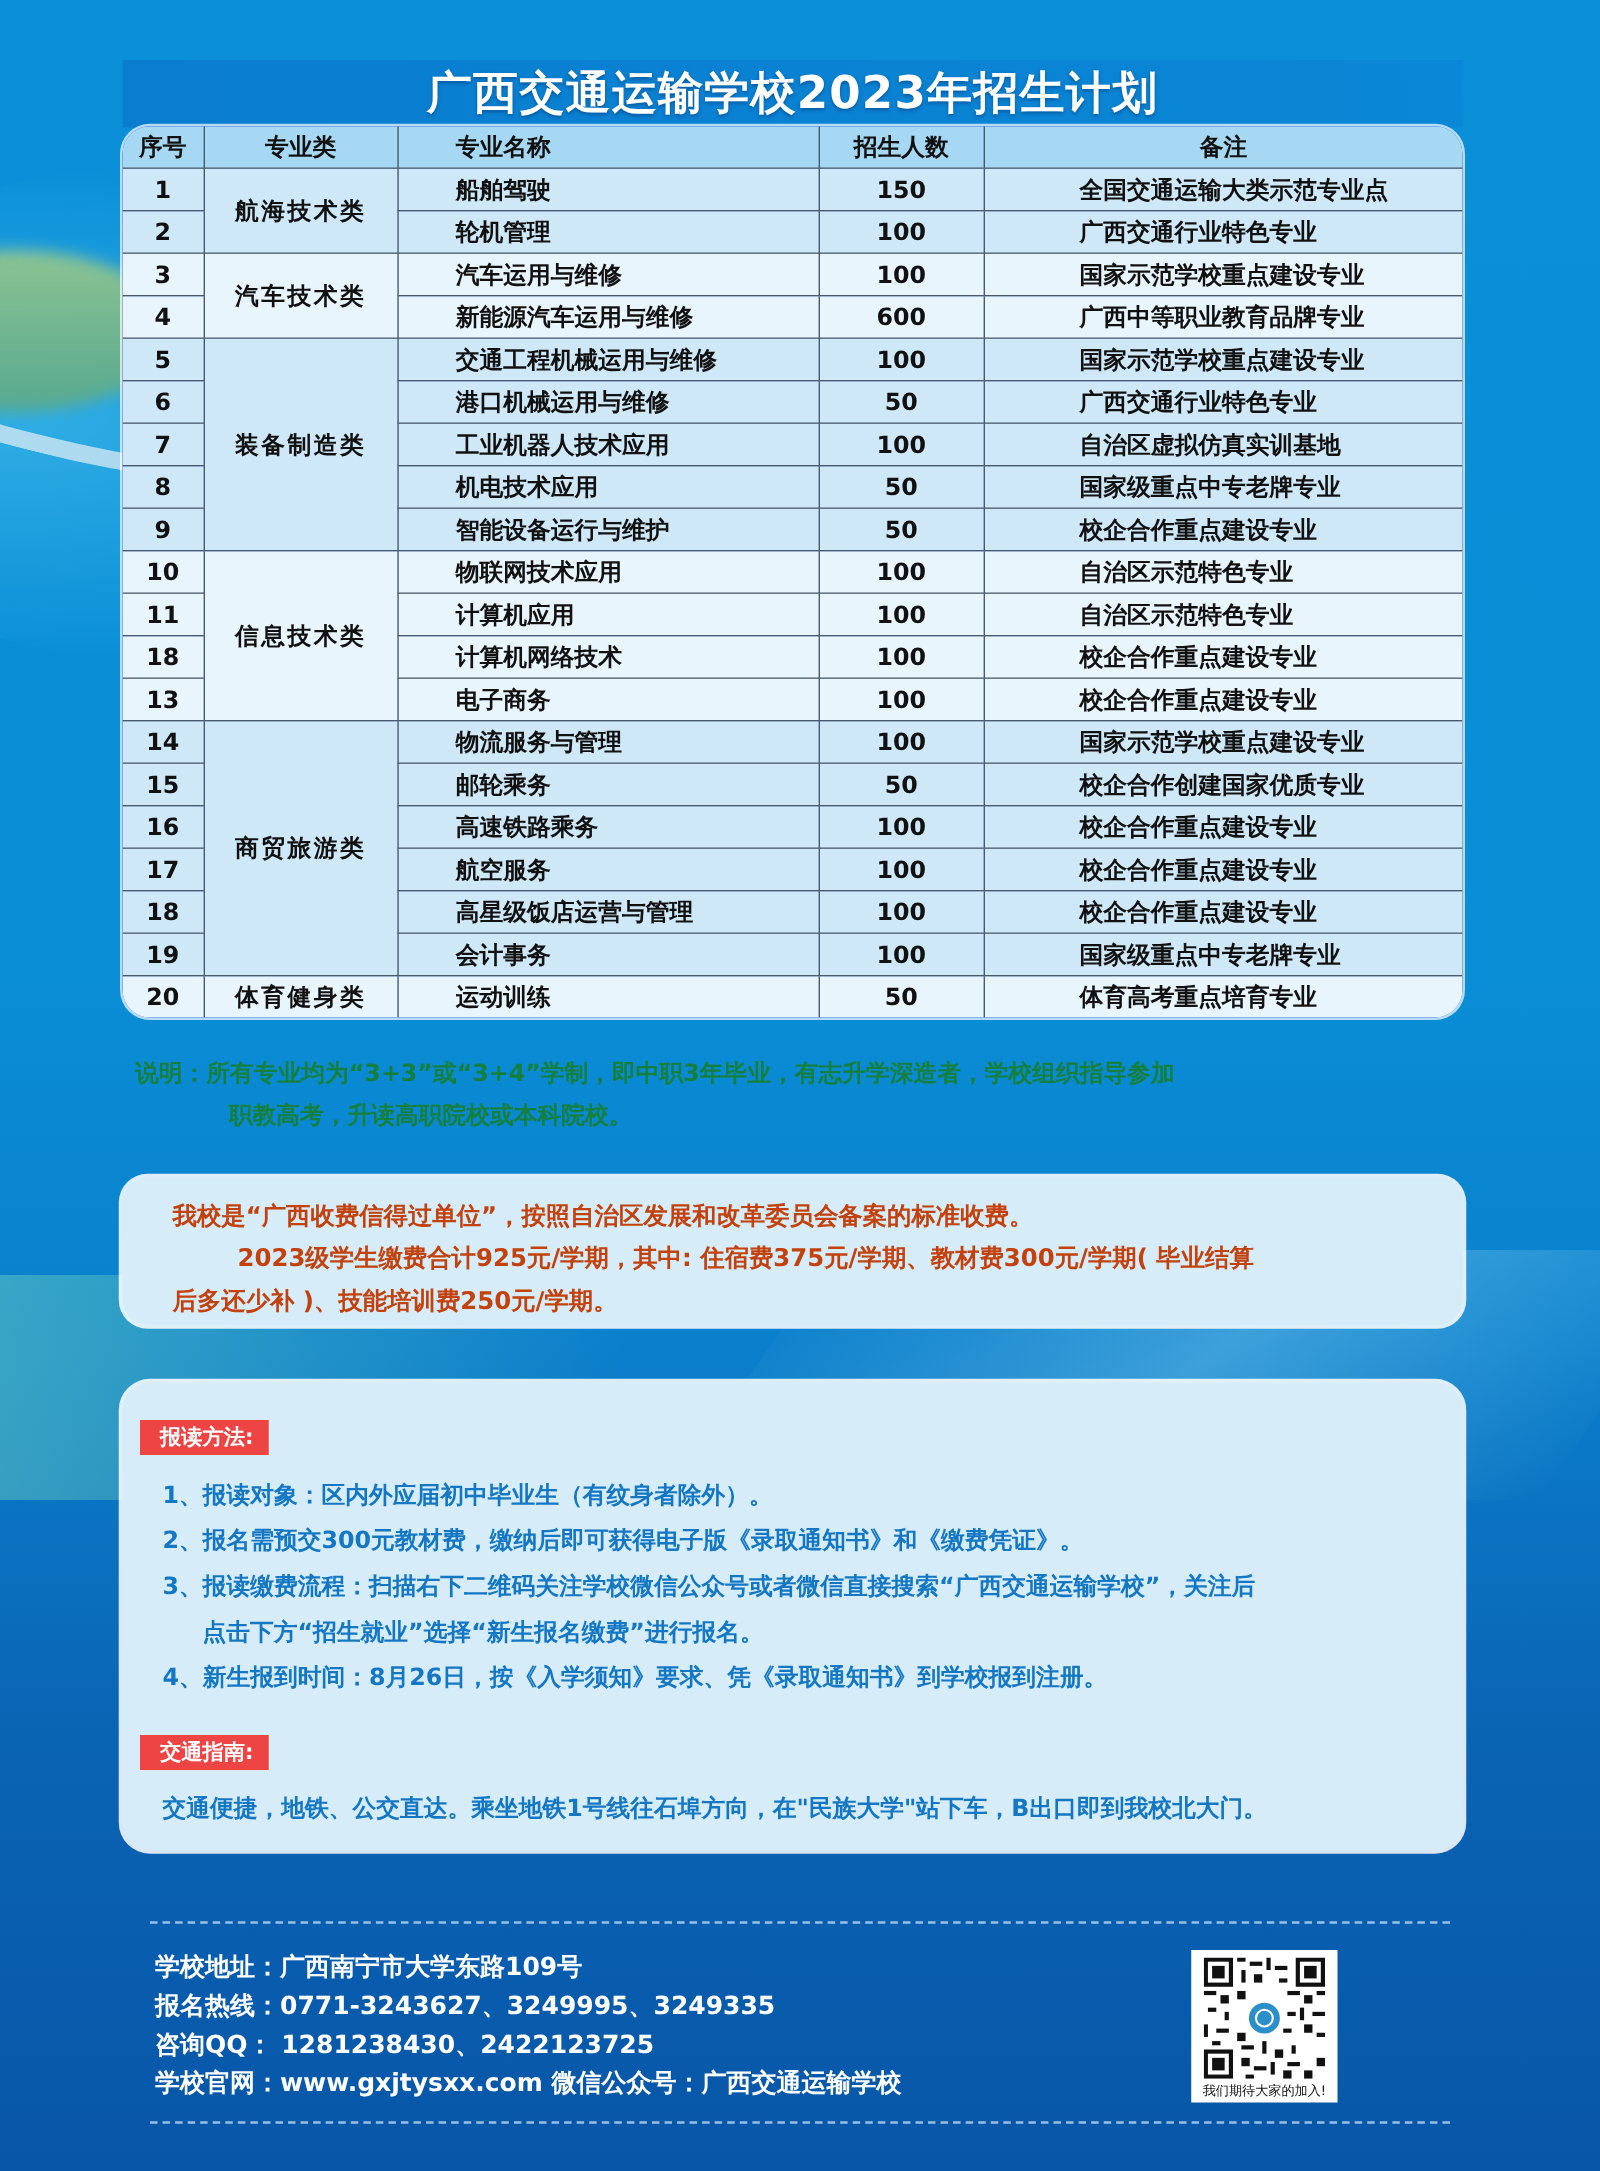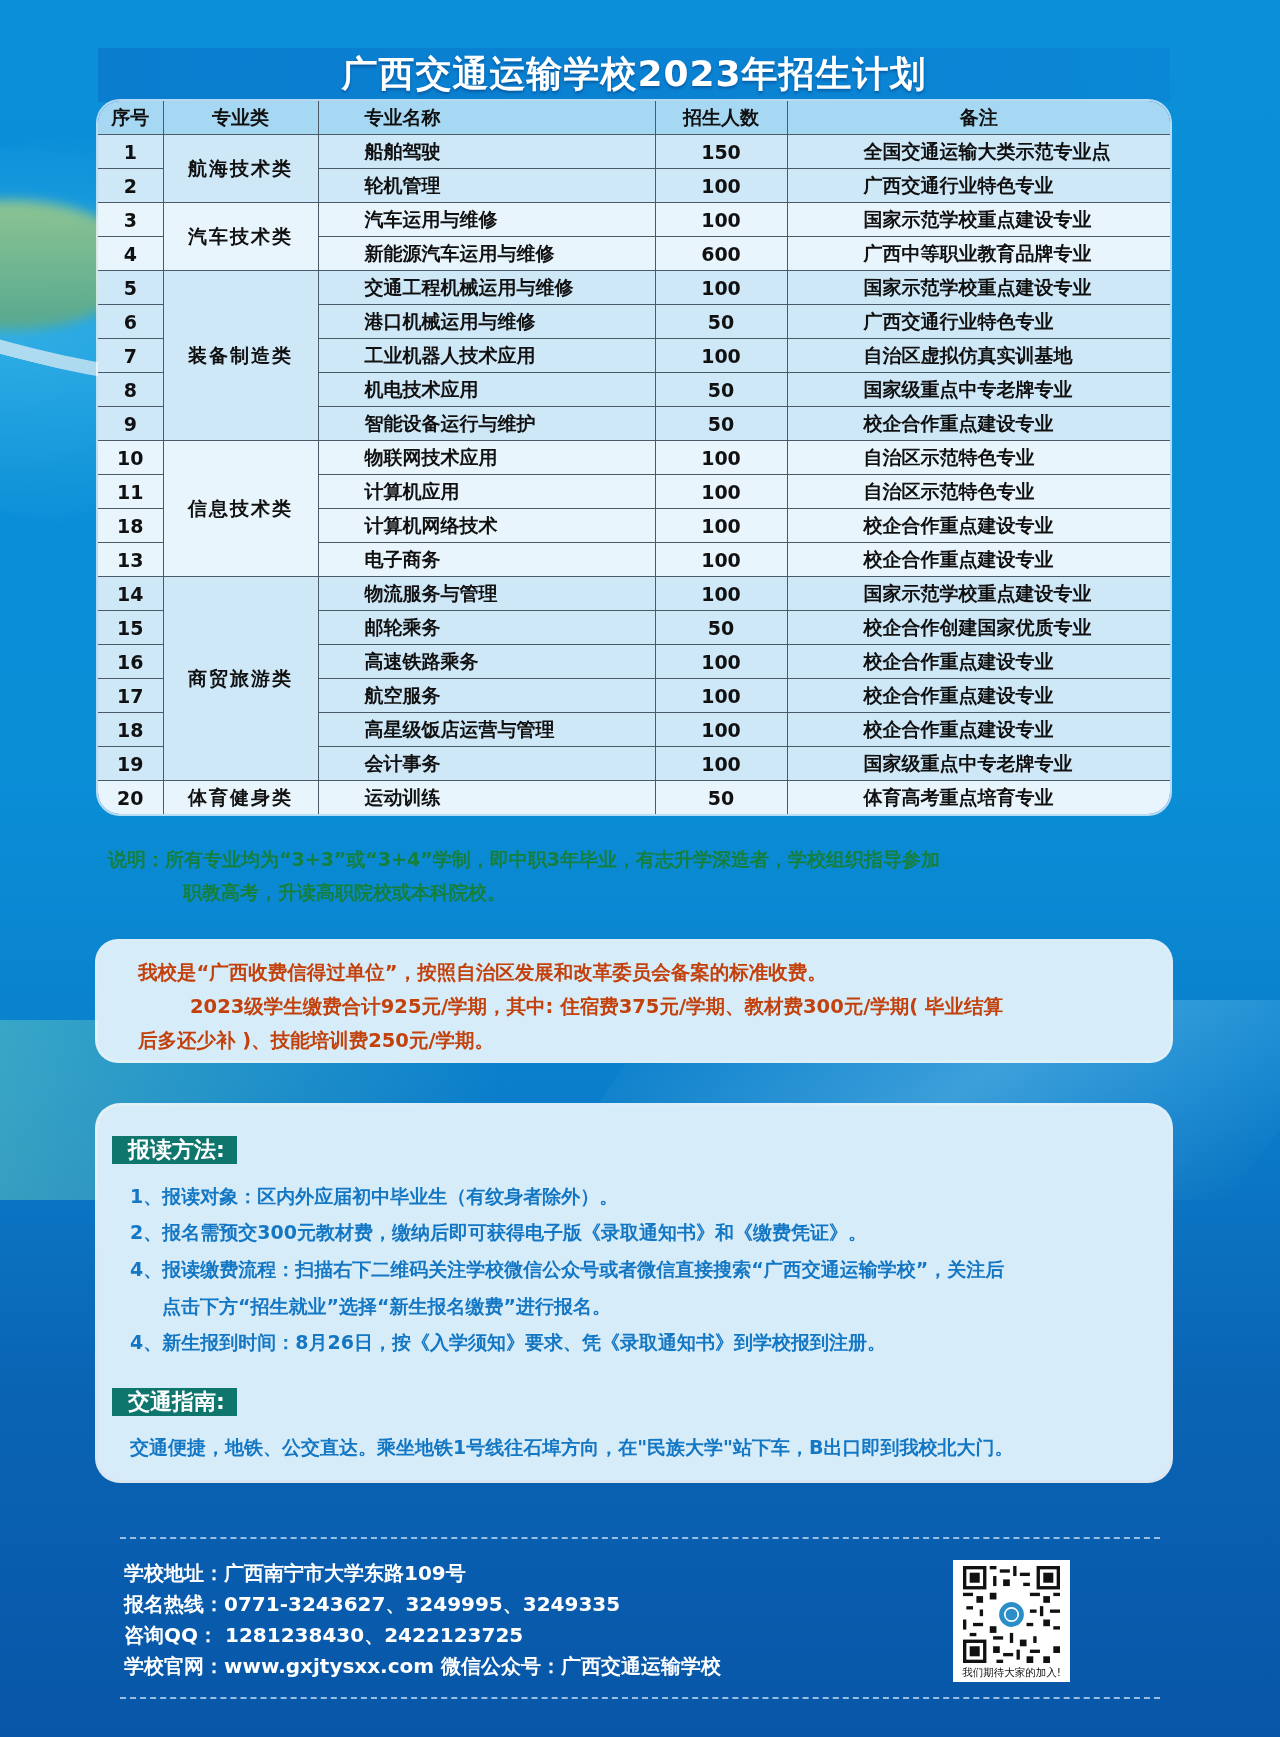--- a/index.html
+++ b/index.html
@@ -42,21 +42,21 @@
 
   .note{position:absolute;left:108px;top:843px;width:1070px;color:#15803d;font-weight:bold;font-size:19px;line-height:33px;}
   .note .indent{padding-left:75px;display:block;}
 
   .fee-box{position:absolute;left:98px;top:942px;width:1072px;height:118px;border-radius:20px;
     background:#d7ecf9;box-shadow:0 0 0 3px rgba(255,255,255,.85);}
   .fee-box p{margin:0;color:#c2410c;font-weight:bold;font-size:19.5px;line-height:34px;position:absolute;left:40px;right:20px;}
 
   .reg-box{position:absolute;left:98px;top:1106px;width:1072px;height:374px;border-radius:22px;
     background:#d7ecf9;box-shadow:0 0 0 3px rgba(255,255,255,.85);}
-  .tag{position:absolute;left:14px;background:#0f766e;color:#fff;font-weight:bold;font-size:22px;
+  .tag{position:absolute;left:14px;background:#ef4444;color:#fff;font-weight:bold;font-size:17px;
     height:28px;line-height:28px;padding:0 12px 0 16px;}
   .reg-line{position:absolute;left:32px;color:#1477c4;font-weight:bold;font-size:19px;line-height:30px;white-space:nowrap;}
 
   .dash{position:absolute;left:120px;width:1040px;border-top:2px dashed rgba(200,225,245,.75);}
   .contact{position:absolute;left:124px;color:#fff;font-weight:bold;font-size:20px;line-height:30px;white-space:nowrap;}
   .qr{position:absolute;left:953px;top:1560px;width:117px;height:122px;background:#fff;}
   .qr svg{position:absolute;left:10px;top:6px;}
   .qr-cap{position:absolute;left:0;bottom:2px;width:117px;text-align:center;font-size:10.5px;color:#111;white-space:nowrap;}
 </style>
 </head>
@@ -228,21 +228,21 @@
 <div class="fee-box">
   <p style="top:14px;">我校是“广西收费信得过单位”，按照自治区发展和改革委员会备案的标准收费。</p>
   <p style="top:48px;padding-left:52px;">2023级学生缴费合计925元/学期，其中: 住宿费375元/学期、教材费300元/学期( 毕业结算</p>
   <p style="top:82px;">后多还少补 )、技能培训费250元/学期。</p>
 </div>
 
 <div class="reg-box">
   <div class="tag" style="top:30px;">报读方法:</div>
   <div class="reg-line" style="top:75px;">1、报读对象：区内外应届初中毕业生（有纹身者除外）。</div>
   <div class="reg-line" style="top:111px;">2、报名需预交300元教材费，缴纳后即可获得电子版《录取通知书》和《缴费凭证》。</div>
-  <div class="reg-line" style="top:148px;">4、报读缴费流程：扫描右下二维码关注学校微信公众号或者微信直接搜索“广西交通运输学校”，关注后</div>
+  <div class="reg-line" style="top:148px;">3、报读缴费流程：扫描右下二维码关注学校微信公众号或者微信直接搜索“广西交通运输学校”，关注后</div>
   <div class="reg-line" style="top:185px;left:64px;">点击下方“招生就业”选择“新生报名缴费”进行报名。</div>
   <div class="reg-line" style="top:221px;">4、新生报到时间：8月26日，按《入学须知》要求、凭《录取通知书》到学校报到注册。</div>
   <div class="tag" style="top:282px;">交通指南:</div>
   <div class="reg-line" style="top:326px;">交通便捷，地铁、公交直达。乘坐地铁1号线往石埠方向，在"民族大学"站下车，B出口即到我校北大门。</div>
 </div>
 
 <div class="dash" style="top:1537px;"></div>
 <div class="contact" style="top:1558px;">学校地址：广西南宁市大学东路109号</div>
 <div class="contact" style="top:1589px;">报名热线：0771-3243627、3249995、3249335</div>
 <div class="contact" style="top:1620px;">咨询QQ：  1281238430、2422123725</div>

